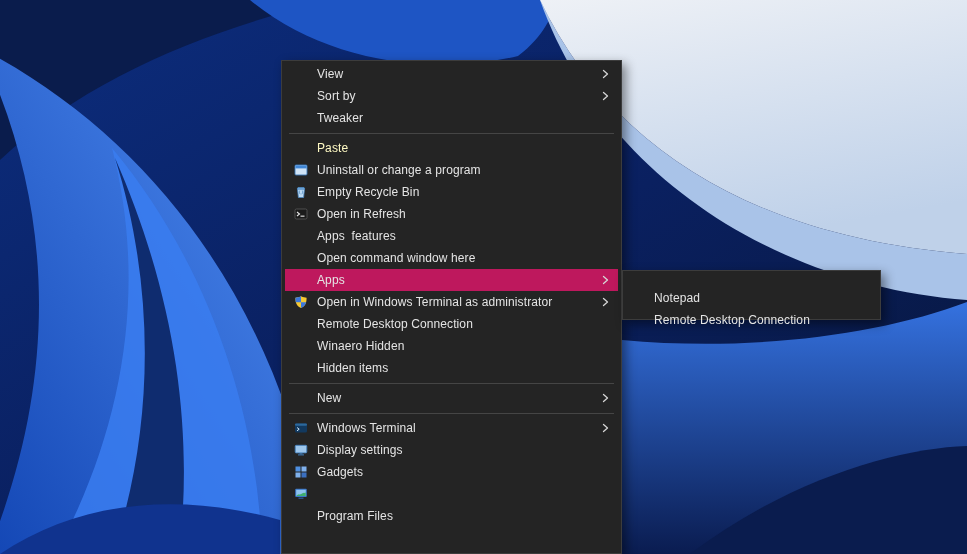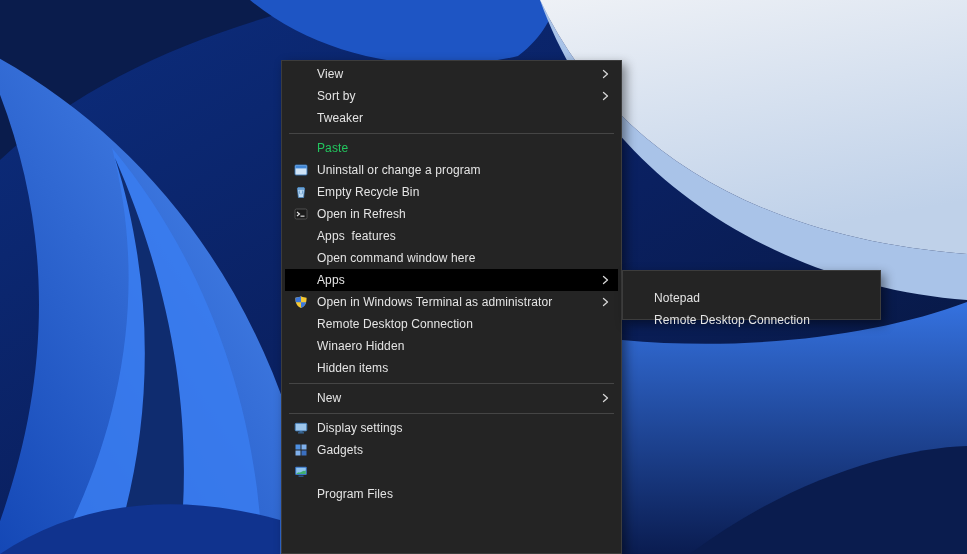--- a/index.html
+++ b/index.html
@@ -7,22 +7,22 @@
   body{font-family:"Liberation Sans",sans-serif;-webkit-font-smoothing:antialiased}
   .screen{position:relative;width:967px;height:554px;overflow:hidden;background:#071538}
   .wallpaper{position:absolute;inset:0;width:967px;height:554px;display:block}
 
   .menu{position:absolute;background:#242424;border:1px solid #3c3c3c;
         box-shadow:4px 4px 10px rgba(0,0,0,.45);font-size:12px;color:#e4e4e4}
   .context-menu{left:281px;top:60px;width:341px;height:494px;overflow:hidden;padding-top:2px}
   .submenu{left:622px;top:270px;width:259px;height:50px;padding-top:16px}
 
   .menu-item{display:flex;align-items:center;height:22px;margin:0 3px;padding:0 9px;cursor:default}
-  .menu-item.highlighted{background:#000000}
-  .menu-item.disabled .label{color:#22c55e}
+  .menu-item.highlighted{background:#be185d}
+  .menu-item.disabled .label{color:#fef9c3}
   .icon-slot{flex:0 0 23px;width:23px;display:flex;align-items:center}
   .icon-slot svg{display:block}
   .submenu .icon-slot{flex-basis:19px;width:19px}
   .label{flex:1 1 auto;white-space:pre;overflow:hidden;letter-spacing:.1px}
   .chevron{margin-left:8px;display:flex;align-items:center}
 
   .menu-separator{height:8px;position:relative;margin:0 3px}
   .menu-separator::after{content:"";position:absolute;left:4px;right:4px;top:3.5px;height:1px;background:#454545}
 </style>
 </head>
@@ -171,20 +171,35 @@
         <span class="chevron">
           <svg width="7" height="10" viewBox="0 0 7 10">
             <path d="M1.5 1.5 L5.5 5 L1.5 8.5" fill="none" stroke="#d6d6d6" stroke-width="1.3" stroke-linecap="round" stroke-linejoin="round"></path>
           </svg>
         </span>
       </div>
       <div class="menu-separator"></div>
       <div class="menu-item">
         <span class="icon-slot">
           <svg width="14" height="14" viewBox="0 0 14 14">
+            <rect x="1" y="2.5" width="12" height="9" rx="1.5" fill="#12395f"></rect>
+            <rect x="1" y="2.5" width="12" height="2.3" rx="1" fill="#2c689c"></rect>
+            <path d="M3 6.5 L5.2 8.2 L3 9.8" stroke="#cfe6f7" stroke-width="1" fill="none"></path>
+          </svg>
+        </span>
+        <span class="label">Windows Terminal</span>
+        <span class="chevron">
+          <svg width="7" height="10" viewBox="0 0 7 10">
+            <path d="M1.5 1.5 L5.5 5 L1.5 8.5" fill="none" stroke="#d6d6d6" stroke-width="1.3" stroke-linecap="round" stroke-linejoin="round"></path>
+          </svg>
+        </span>
+      </div>
+      <div class="menu-item">
+        <span class="icon-slot">
+          <svg width="14" height="14" viewBox="0 0 14 14">
             <rect x="1.2" y="2.3" width="11.6" height="7.6" rx="1" fill="#9ec7ec" stroke="#3f7cb8" stroke-width="0.9"></rect>
             <rect x="5.5" y="10.3" width="3" height="1" fill="#3f7cb8"></rect>
             <rect x="4" y="11.4" width="6" height="1" fill="#3f7cb8"></rect>
           </svg>
         </span>
         <span class="label">Display settings</span>
       </div>
       <div class="menu-item">
         <span class="icon-slot">
           <svg width="14" height="14" viewBox="0 0 14 14">

